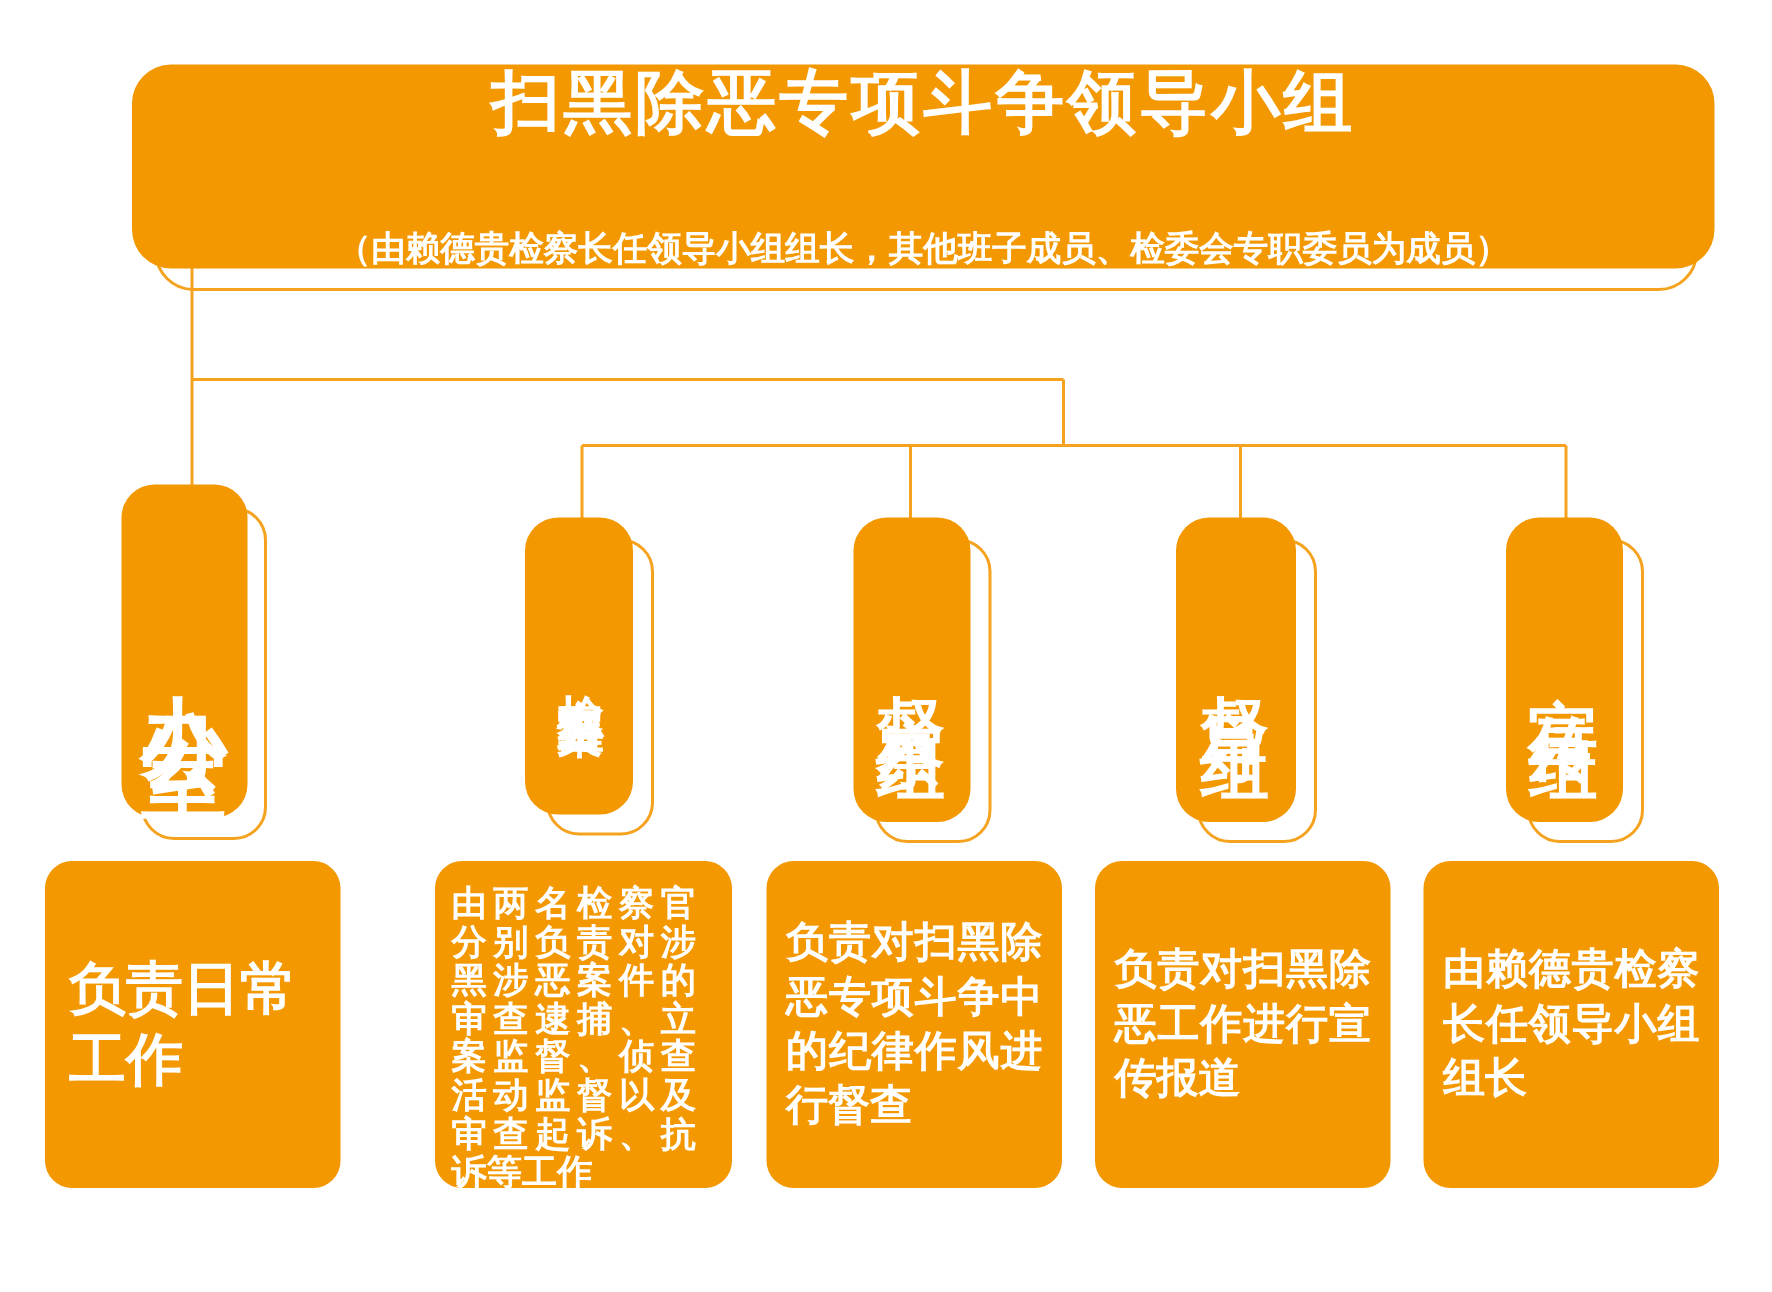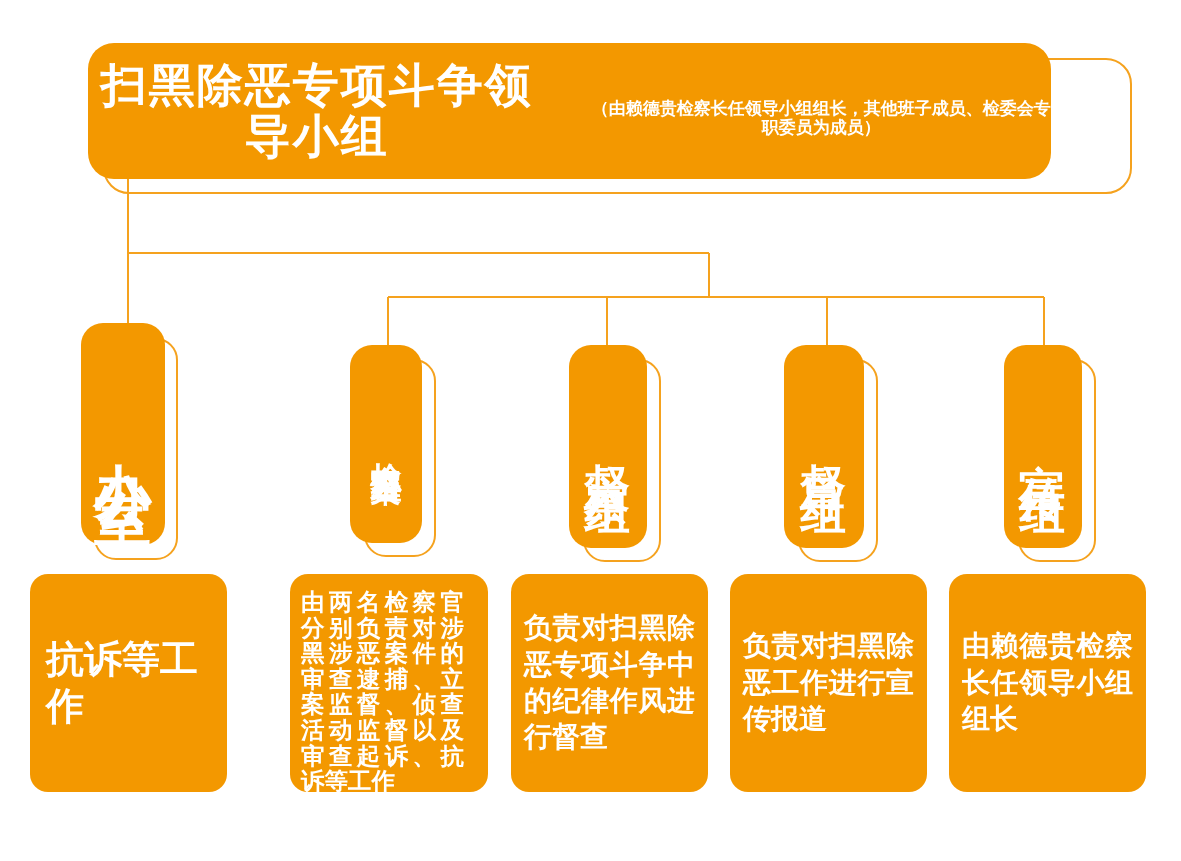--- a/index.html
+++ b/index.html
@@ -16,30 +16,30 @@
   }
   .abs { position: absolute; }
 
   
   .title-shadow {
     left: 103px; top: 58px; width: 1029px; height: 136px;
     border: 2px solid #f5a21e; border-radius: 26px;
     background: #ffffff; z-index: 1;
   }
   .title-box {
-    left: 88px; top: 43px; width: 963px; height: 136px;
+    left: 88px; top: 43px; width: 1055px; height: 136px;
     background: #f39800; border-radius: 26px;
     z-index: 3;
-    display: flex; 
+    display: flex; flex-direction: column;
     align-items: center; justify-content: center;
     text-align: center;
     gap: 46px;
   }
   .title-main { font-size: 46px; line-height: 1.1; letter-spacing: 2px; }
-  .title-sub  { font-size: 17px; line-height: 1.1; margin-top: 14px; }
+  .title-sub  { font-size: 23px; line-height: 1.1; margin-top: 14px; }
 
   
   .connectors { left: 0; top: 0; z-index: 2; }
 
   
   .pill, .pill-shadow { border-radius: 22px; }
   .pill {
     background: #f39800; z-index: 3;
     display: flex; align-items: center; justify-content: center;
   }
@@ -131,21 +131,21 @@
     <span class="pill-label">督察组</span>
   </div>
   <div class="abs pill pill4">
     <span class="pill-label">督导组</span>
   </div>
   <div class="abs pill pill5">
     <span class="pill-label">宣传组</span>
   </div>
 
   <div class="abs duty duty1">
-    <div class="duty-text">抗诉等工作</div>
+    <div class="duty-text">负责日常工作</div>
   </div>
   <div class="abs duty duty2">
     <div class="duty-text">由两名检察官分别负责对涉黑涉恶案件的审查逮捕、立案监督、侦查活动监督以及审查起诉、抗诉等工作</div>
   </div>
   <div class="abs duty duty3">
     <div class="duty-text">负责对扫黑除恶专项斗争中的纪律作风进行督查</div>
   </div>
   <div class="abs duty duty4">
     <div class="duty-text">负责对扫黑除恶工作进行宣传报道</div>
   </div>

